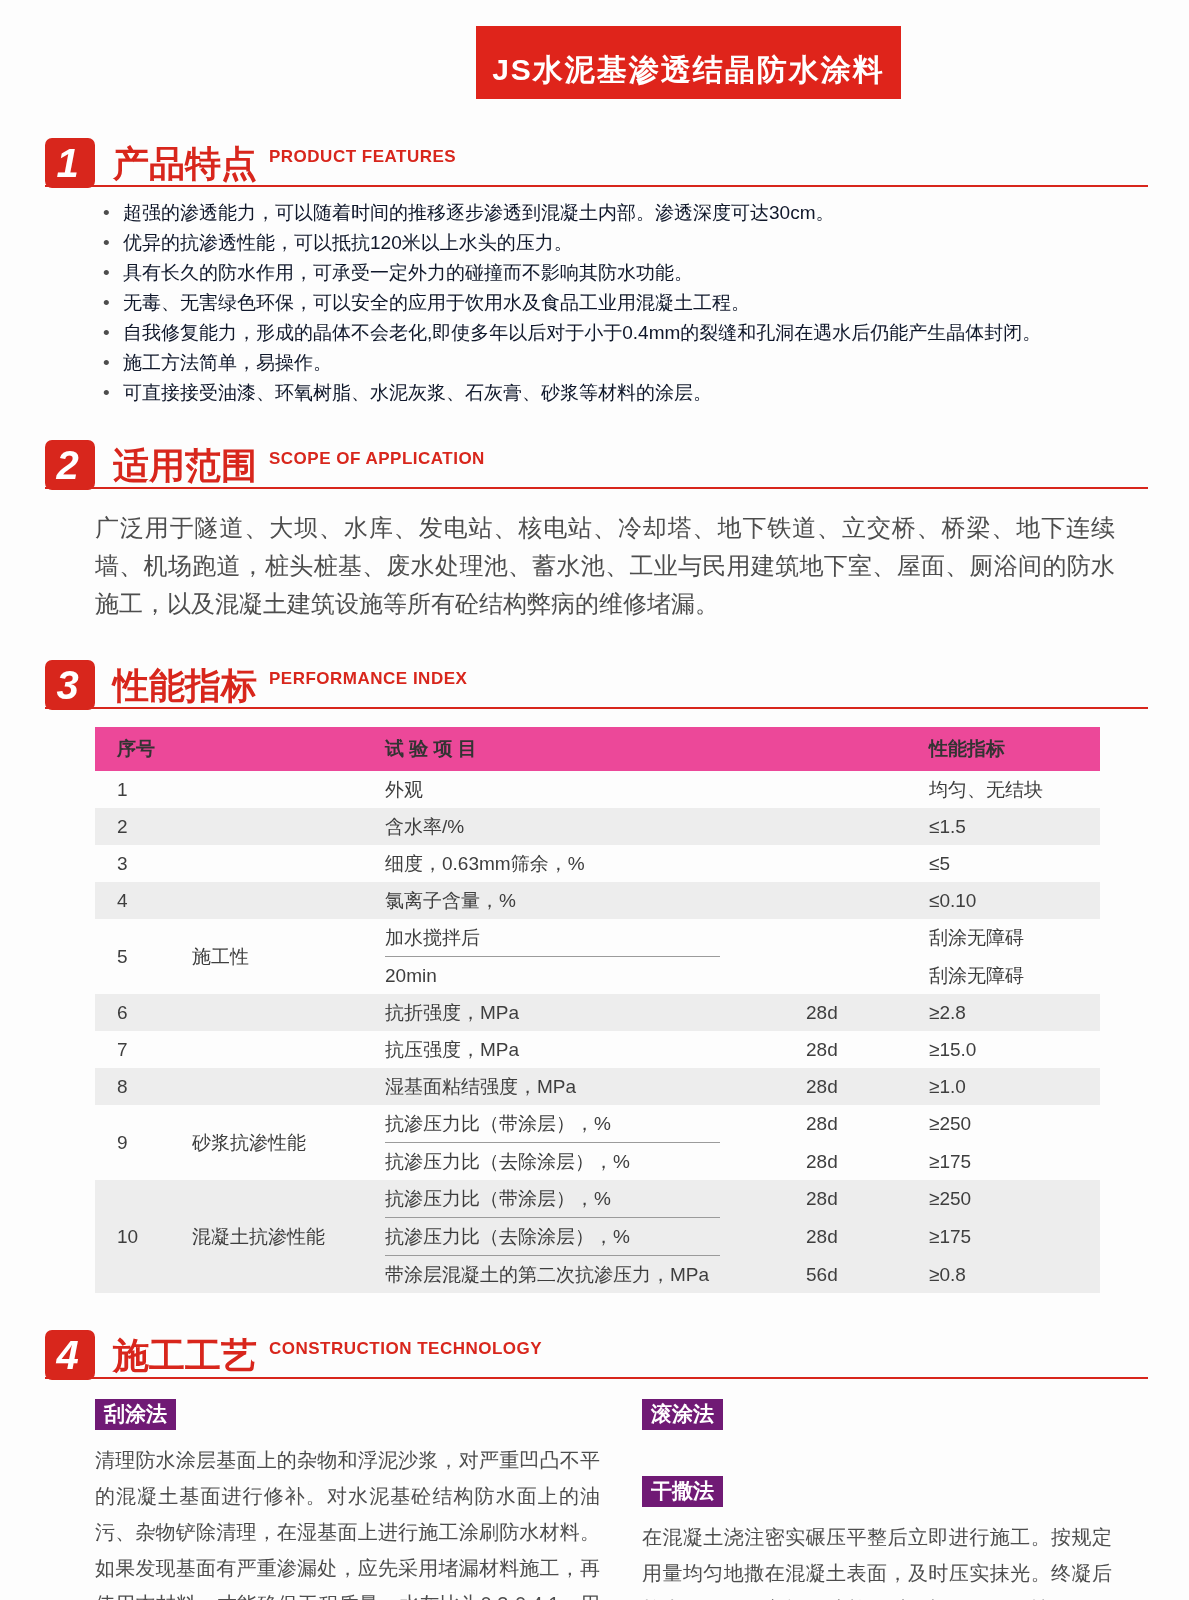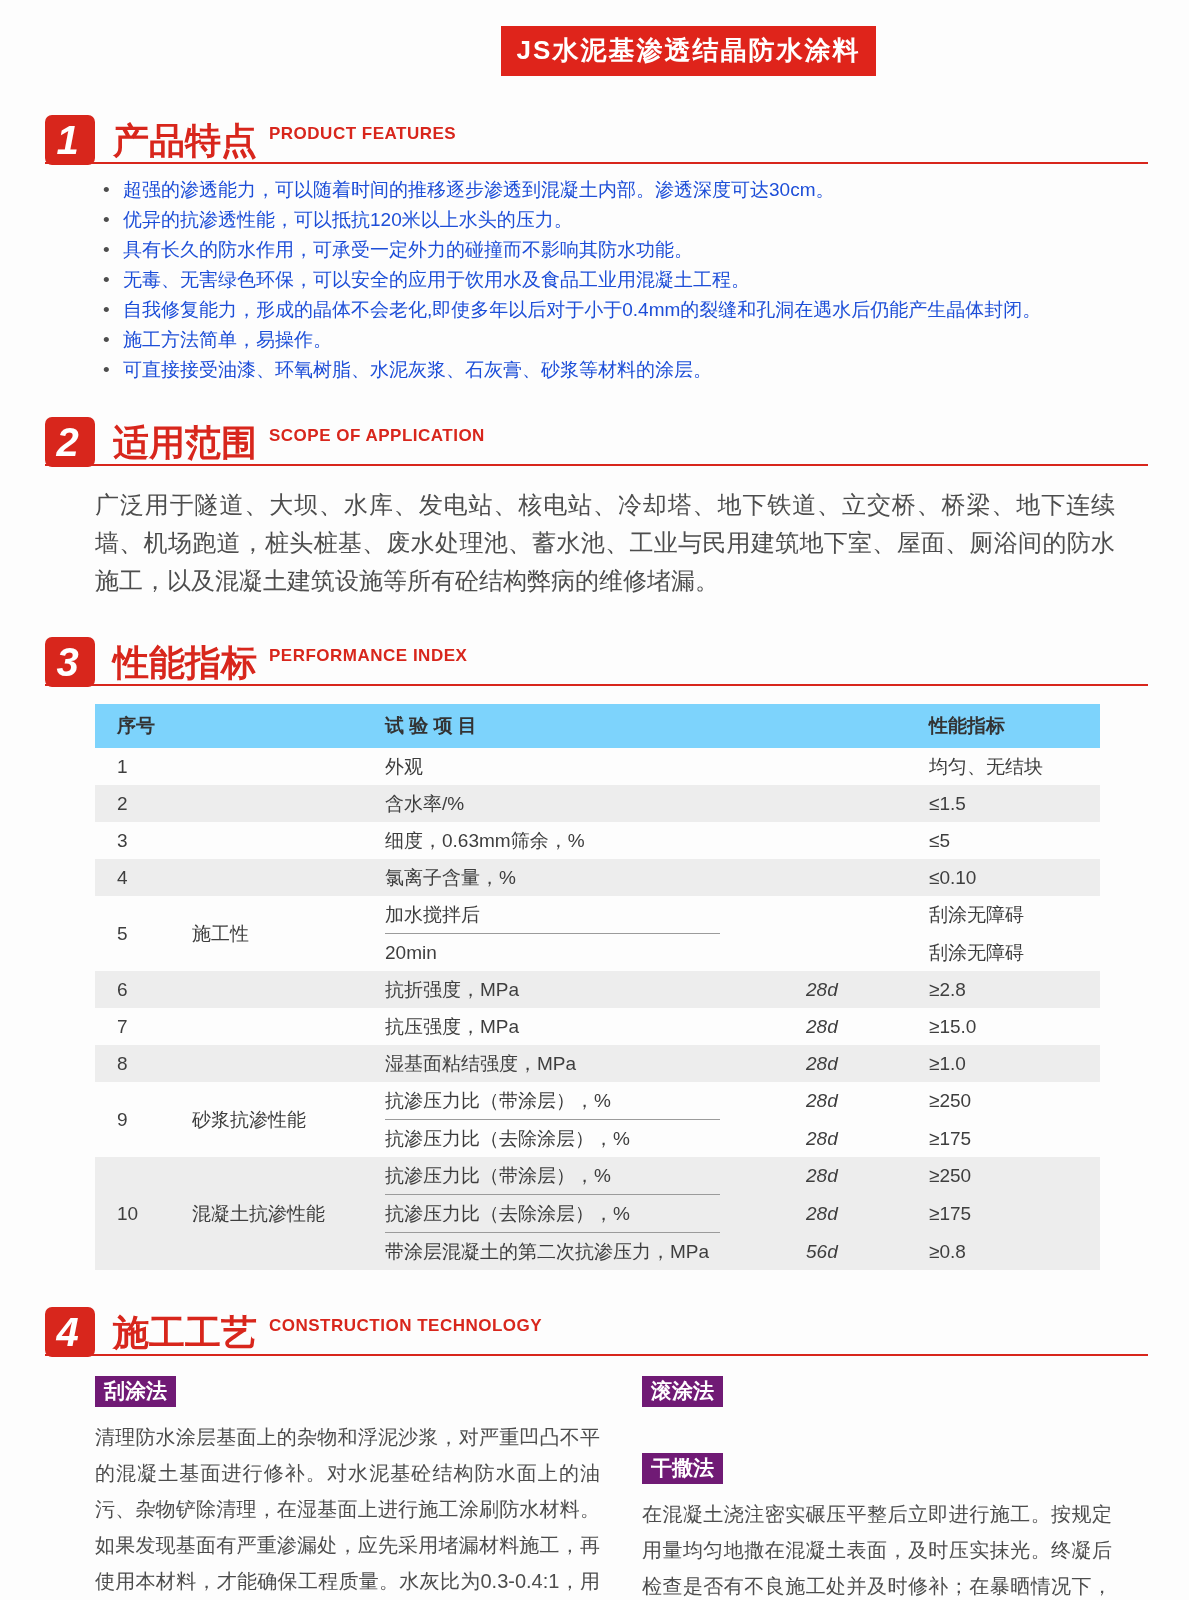--- a/index.html
+++ b/index.html
@@ -9,60 +9,60 @@
     color:#4a4a4a;
   }
   .page{
     position:relative;width:1189px;height:1600px;overflow:hidden;
     background:#fdfdfd;box-sizing:border-box;padding:0 41px 0 45px;
   }
   
   .title-banner{
     margin:26px auto 0;width:fit-content;position:relative;left:92px;
     background:#df241b;color:#ffffff;
-    font-size:26px;font-weight:bold;letter-spacing:2px;
-    padding:7px 16px 8px;
+    font-size:30px;font-weight:bold;letter-spacing:2px;
+    padding:24px 16px 8px;
   }
   
   .sec-header{position:relative;display:flex;align-items:flex-end;height:56px;}
   .sec-line{position:absolute;left:0;right:0;bottom:0;height:2px;background:#d8261c;}
   .sec-num{
     position:relative;z-index:1;flex:0 0 auto;
     width:50px;height:50px;margin-bottom:-1px;
     background:#d8261c;border-radius:7px;
     color:#fff;font-size:40px;font-weight:bold;font-style:italic;
     display:flex;align-items:center;justify-content:center;
     padding-right:5px;box-sizing:border-box;
   }
   .sec-title{margin-left:18px;color:#d8261c;font-size:36px;font-weight:bold;line-height:1;padding-bottom:5px;}
   .sec-sub{margin-left:12px;color:#d8261c;font-size:17px;font-weight:bold;line-height:1;padding-bottom:22px;letter-spacing:.5px;}
   
   .feature-list{list-style:none;margin:16px 0 0 58px;padding:0;}
   .feature-list li{
     position:relative;padding-left:20px;margin:0 0 10px 0;
-    font-size:19px;line-height:20px;color:#1d4ed8;
+    font-size:19px;line-height:20px;color:#0f172a;
   }
   .feature-list li::before{content:"•";position:absolute;left:0;top:0;color:#4d4d4d;}
   
   .scope-body{
     margin:20px 0 13px 50px;width:1020px;
     font-size:24px;line-height:38px;color:#4d4d4d;text-align:justify;
   }
   
   .perf-table{margin:18px 0 0 50px;width:1005px;font-size:19px;color:#3e3e3e;}
   .t-row{display:grid;grid-template-columns:75px 215px 1fr;align-items:center;}
   .t-row.shade{background:#ededed;}
-  .t-row.t-head{background:#7dd3fc;font-weight:bold;color:#333;}
+  .t-row.t-head{background:#ec4899;font-weight:bold;color:#333;}
   .t-head .item{min-height:44px;}
   .c-no{padding-left:22px;align-self:center;}
   .c-cat{padding-left:22px;align-self:center;}
   .c-items{display:block;}
   .item{display:grid;grid-template-columns:395px 115px 1fr;align-items:center;min-height:37px;}
   .i-name{padding-right:10px;}
-  .i-age{padding-left:26px;font-style:italic;}
+  .i-age{padding-left:26px;}
   .i-val{padding-left:34px;}
   .item-divider{height:1px;width:335px;background:#9b9b9b;}
   
   .construction{display:flex;margin:20px 0 0 50px;gap:42px;}
   .col-left{width:505px;}
   .col-right{width:470px;}
   .method-label{
     display:inline-block;background:#701a75;color:#fff;
     font-size:21px;font-weight:bold;padding:2px 9px 4px;line-height:1.2;
   }

